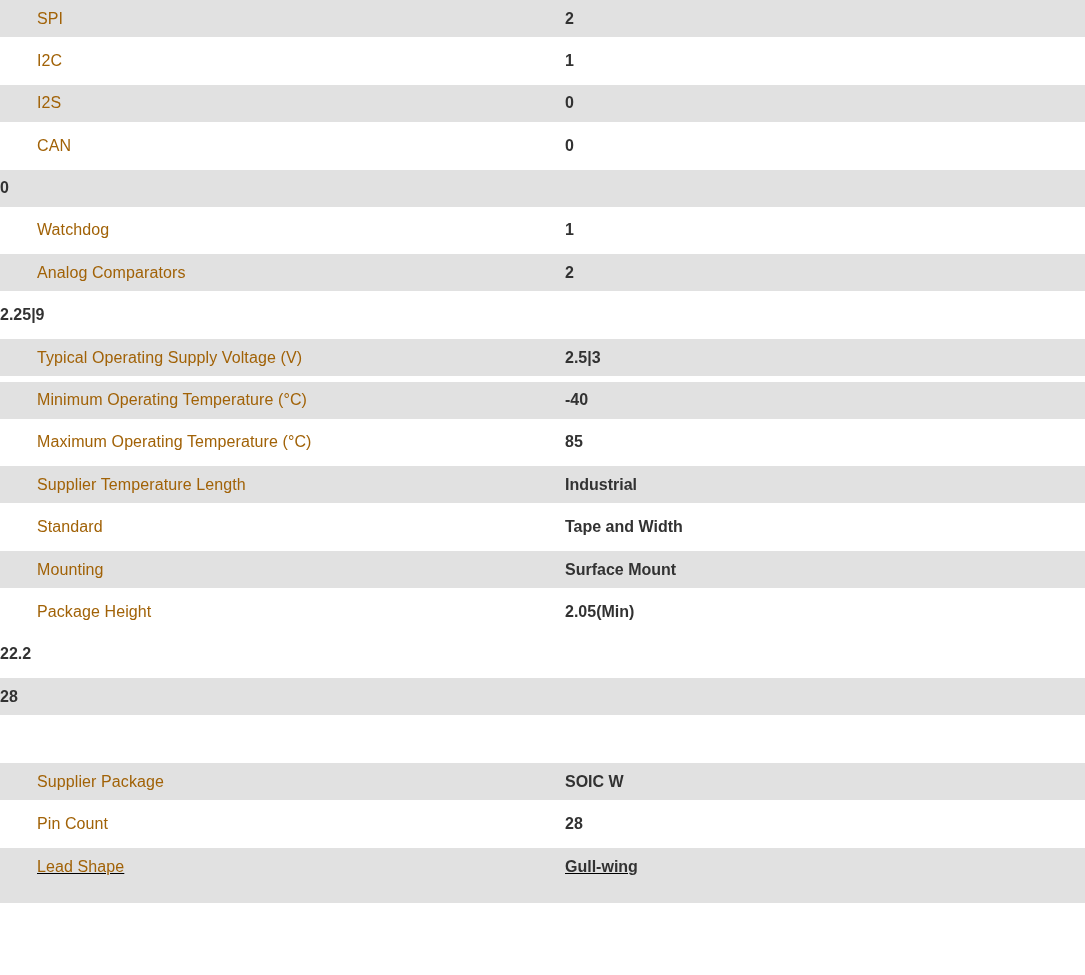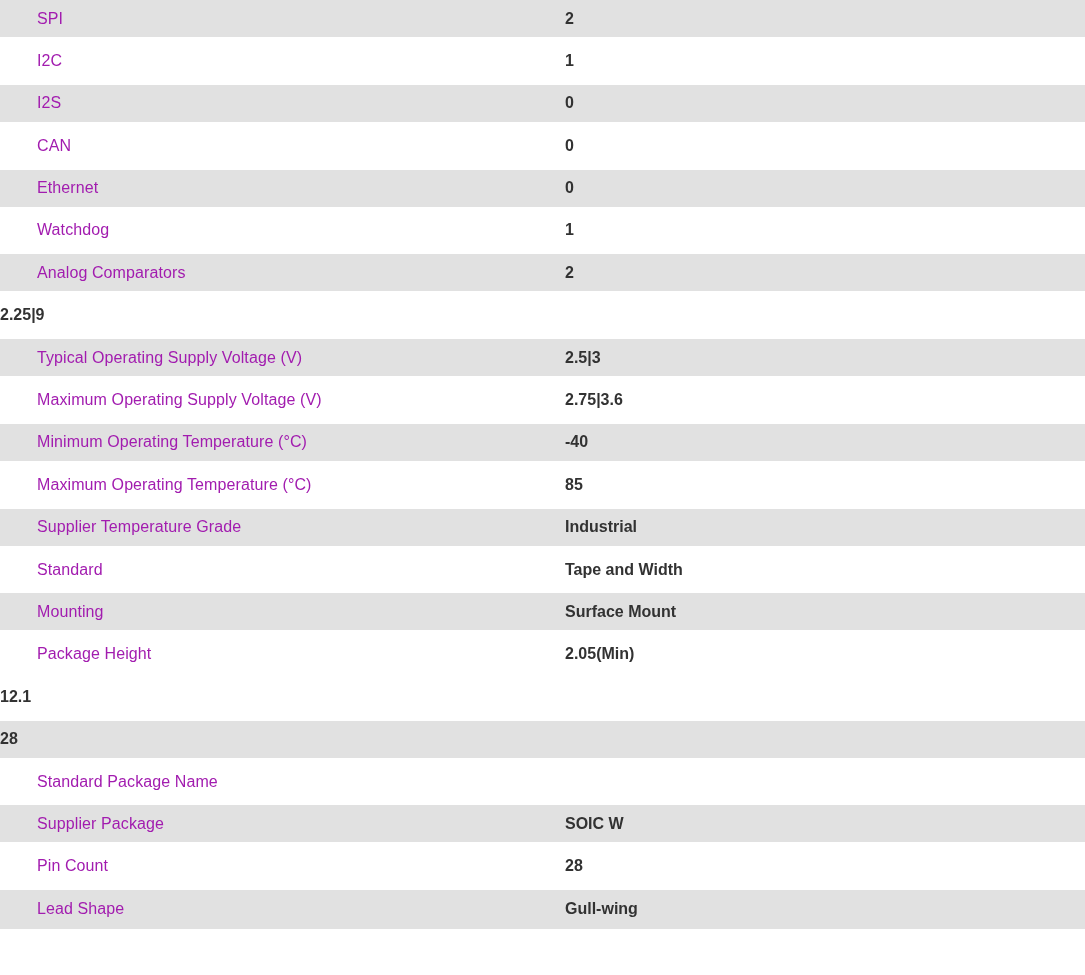--- a/index.html
+++ b/index.html
@@ -20,37 +20,38 @@
     display: flex;
     align-items: center;
     height: 37px;
     margin-bottom: 5.4px;
     box-sizing: border-box;
   }
   .spec-row.stripe {
     background: #e1e1e1;
   }
   .spec-row.last {
-    height: 39px;
+    height: 55px;
     margin-bottom: 0;
     align-items: flex-start;
+    text-decoration: underline;
   }
   .spec-row.last .cell {
     line-height: 37px;
   }
   .cell {
     font-size: 16px;
     line-height: 1;
     white-space: nowrap;
   }
   .cell.label {
     flex: 0 0 auto;
     width: 528px;
     padding-left: 37px;
-    color: #a21caf;
+    color: #a16207;
     letter-spacing: 0.1px;
   }
   .cell.value {
     flex: 1 1 auto;
     color: #323232;
     font-weight: 700;
   }
 </style>
 </head>
 <body>
@@ -66,74 +67,68 @@
     </div>
     <div class="spec-row stripe">
       <span class="cell label">I2S</span>
       <span class="cell value">0</span>
     </div>
     <div class="spec-row">
       <span class="cell label">CAN</span>
       <span class="cell value">0</span>
     </div>
     <div class="spec-row stripe">
-      <span class="cell label">Ethernet</span>
       <span class="cell value">0</span>
     </div>
     <div class="spec-row">
       <span class="cell label">Watchdog</span>
       <span class="cell value">1</span>
     </div>
     <div class="spec-row stripe">
       <span class="cell label">Analog Comparators</span>
       <span class="cell value">2</span>
     </div>
     <div class="spec-row">
       <span class="cell value">2.25|9</span>
     </div>
     <div class="spec-row stripe">
       <span class="cell label">Typical Operating Supply Voltage (V)</span>
       <span class="cell value">2.5|3</span>
     </div>
-    <div class="spec-row">
-      <span class="cell label">Maximum Operating Supply Voltage (V)</span>
-      <span class="cell value">2.75|3.6</span>
-    </div>
     <div class="spec-row stripe">
       <span class="cell label">Minimum Operating Temperature (°C)</span>
       <span class="cell value">-40</span>
     </div>
     <div class="spec-row">
       <span class="cell label">Maximum Operating Temperature (°C)</span>
       <span class="cell value">85</span>
     </div>
     <div class="spec-row stripe">
-      <span class="cell label">Supplier Temperature Grade</span>
+      <span class="cell label">Supplier Temperature Length</span>
       <span class="cell value">Industrial</span>
     </div>
     <div class="spec-row">
       <span class="cell label">Standard</span>
       <span class="cell value">Tape and Width</span>
     </div>
     <div class="spec-row stripe">
       <span class="cell label">Mounting</span>
       <span class="cell value">Surface Mount</span>
     </div>
     <div class="spec-row">
       <span class="cell label">Package Height</span>
       <span class="cell value">2.05(Min)</span>
     </div>
     <div class="spec-row">
-      <span class="cell value">12.1</span>
+      <span class="cell value">22.2</span>
     </div>
     <div class="spec-row stripe">
       <span class="cell value">28</span>
     </div>
     <div class="spec-row">
-      <span class="cell label">Standard Package Name</span>
     </div>
     <div class="spec-row stripe">
       <span class="cell label">Supplier Package</span>
       <span class="cell value">SOIC W</span>
     </div>
     <div class="spec-row">
       <span class="cell label">Pin Count</span>
       <span class="cell value">28</span>
     </div>
     <div class="spec-row stripe last">

